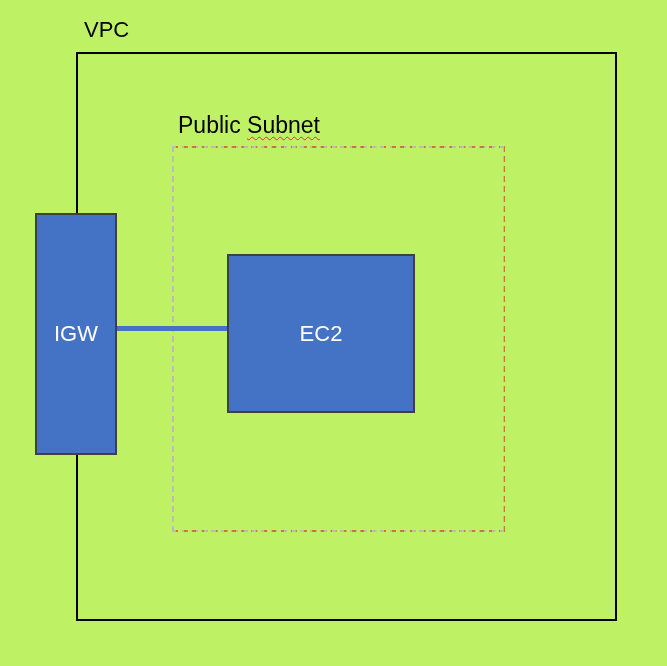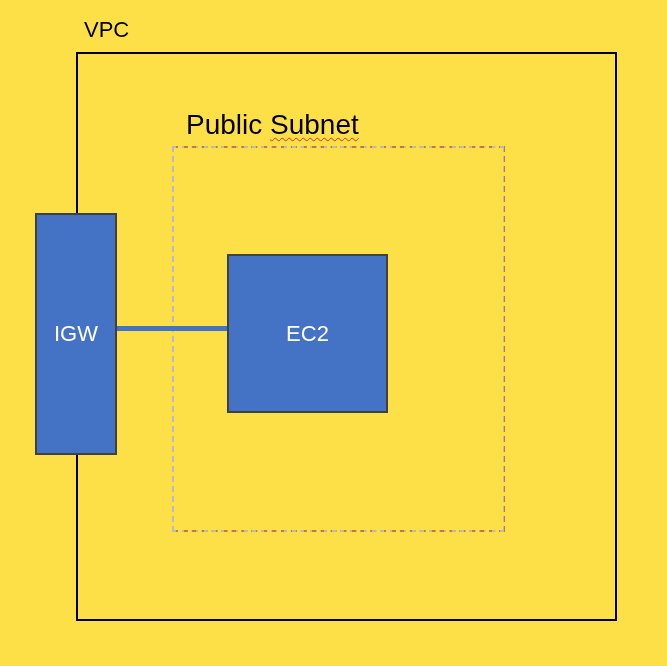--- a/index.html
+++ b/index.html
@@ -7,21 +7,21 @@
     padding: 0;
     background: #ffffff;
   }
   body {
     font-family: "Liberation Sans", sans-serif;
   }
   #canvas {
     position: relative;
     width: 667px;
     height: 666px;
-    background: #fde047;
+    background: #bef264;
     overflow: hidden;
   }
 
   
   .vpc-box {
     position: absolute;
     left: 76px;
     top: 52px;
     width: 541px;
     height: 569px;
@@ -59,23 +59,23 @@
     bottom: -2px;
     border: 2px dashed #b9c6d8;
     pointer-events: none;
     opacity: 0.85;
     clip-path: polygon(0 0, 100% 0, 100% 100%, 0 100%);
     -webkit-mask-image: repeating-linear-gradient(90deg, #000 0 4px, transparent 4px 8px);
     mask-image: repeating-linear-gradient(90deg, #000 0 4px, transparent 4px 8px);
   }
   .subnet-label {
     position: absolute;
-    left: 186px;
+    left: 178px;
     top: 111px;
-    font-size: 28px;
+    font-size: 23px;
     line-height: 28px;
     color: #000000;
     white-space: nowrap;
   }
   .spell-error {
     text-decoration: underline wavy #e03030;
     text-decoration-thickness: 1px;
     text-underline-offset: 3px;
   }
 
@@ -103,21 +103,21 @@
   }
   .node-igw {
     left: 35px;
     top: 213px;
     width: 82px;
     height: 242px;
   }
   .node-ec2 {
     left: 227px;
     top: 254px;
-    width: 161px;
+    width: 188px;
     height: 159px;
   }
   .node-label {
     pointer-events: none;
   }
 </style>
 </head>
 <body>
 
 <div id="canvas">

